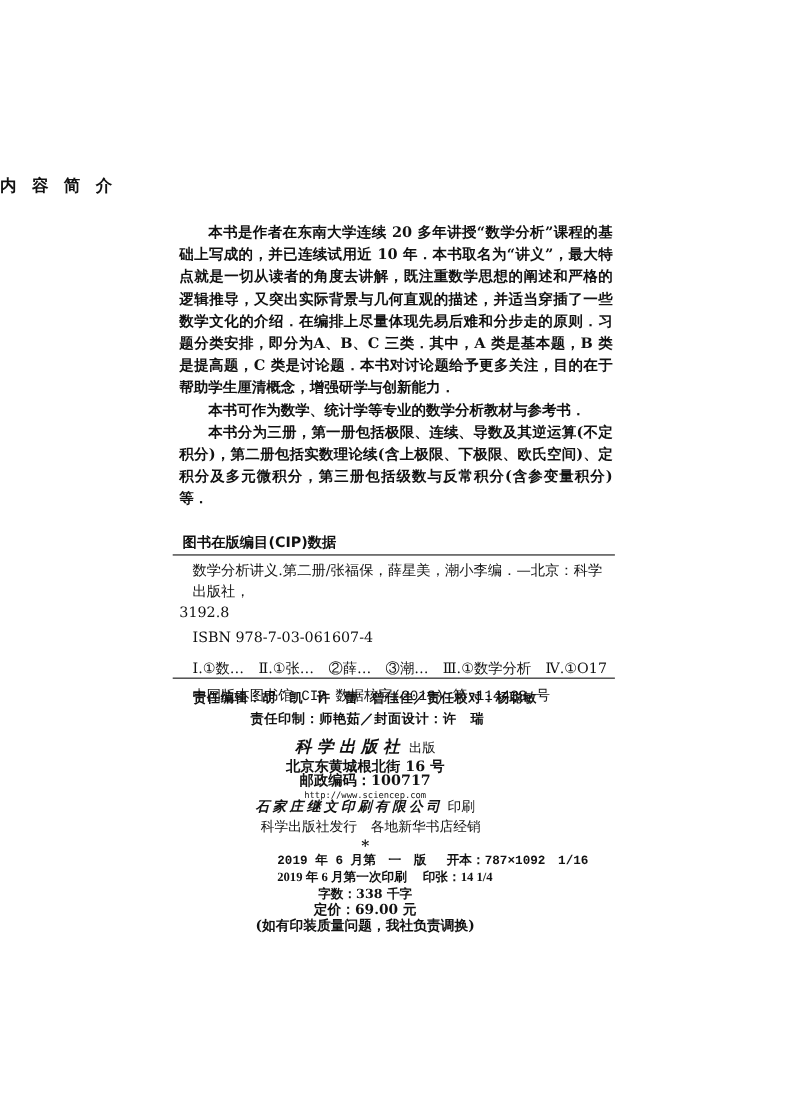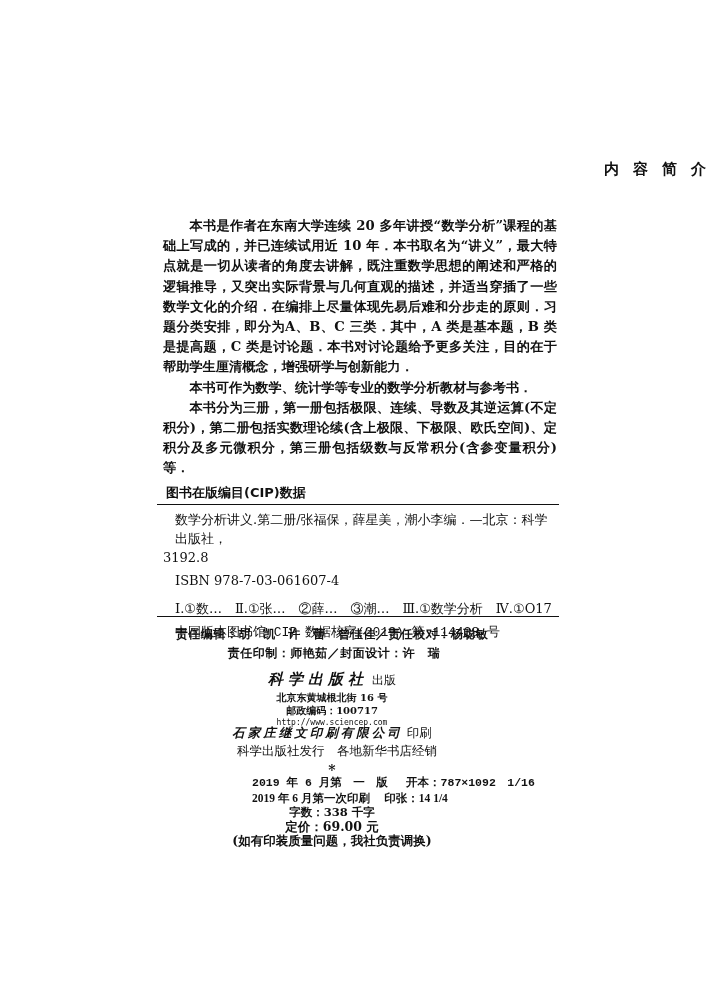--- a/index.html
+++ b/index.html
@@ -1,33 +1,33 @@
 <!DOCTYPE html>
 <html><head>
 <meta charset="utf-8">
 <style>
   html, body { margin:0; padding:0; }
   body { width:720px; height:1000px; background:#ffffff; position:relative; overflow:hidden;
          font-family:"DejaVu Serif","Liberation Serif",serif; color:#111; }
   .page { position:absolute; left:0; top:0; width:720px; height:1000px; }
-  .title { position:absolute; top:160px; left:0; width:720px; text-align:right;
+  .title { position:absolute; top:160px; left:0; width:720px; text-align:left;
            font-family:"DejaVu Sans","Liberation Sans",sans-serif; font-weight:bold; font-size:15px; letter-spacing:14px; }
-  .body-text { position:absolute; left:163px; width:394px; top:216px; font-size:13.2px; line-height:20.2px; font-weight:bold; }
+  .body-text { position:absolute; left:163px; width:394px; top:202px; font-size:13.2px; line-height:20.2px; font-weight:bold; }
   .body-text p { margin:0; text-align:justify; text-align-last:left; }
   .body-text p.indent { text-indent:2em; }
   .cip-heading { position:absolute; left:166px; top:484px; font-family:"DejaVu Sans","Liberation Sans",sans-serif;
                  font-weight:bold; font-size:13px; }
   .rule { position:absolute; left:157px; width:402px; height:0; border-top:1.3px solid #111; }
   .cip { position:absolute; left:163px; width:394px; font-size:13px; line-height:19px; }
   .cip .indent { padding-left:12px; }
   .center-block { position:absolute; left:0; width:664px; text-align:center; }
   .credits { top:625px; font-size:12px; line-height:19px; font-weight:bold; letter-spacing:0.5px; }
   .publisher { top:672px; font-size:12px; line-height:15px; }
   .publisher .pubname { font-weight:bold; font-size:15px; letter-spacing:5px; font-style:italic; }
-  .publisher .small { font-size:10px; font-weight:bold; line-height:13px; }
+  .publisher .small { font-size:13px; font-weight:bold; line-height:13px; }
   .publisher .mono { font-family:"DejaVu Sans Mono","Liberation Mono",monospace; font-size:8px; line-height:12px; }
   .printer { top:724px; font-size:12.5px; line-height:18px; }
   .printer .pname { font-weight:bold; font-style:italic; letter-spacing:3px; }
   .specs { top:764px; font-size:11.5px; line-height:14.5px; font-weight:bold; }
   .specs .row { white-space:pre; }
   .price { font-size:12.5px; }
 </style>
 </head>
 <body>
 

